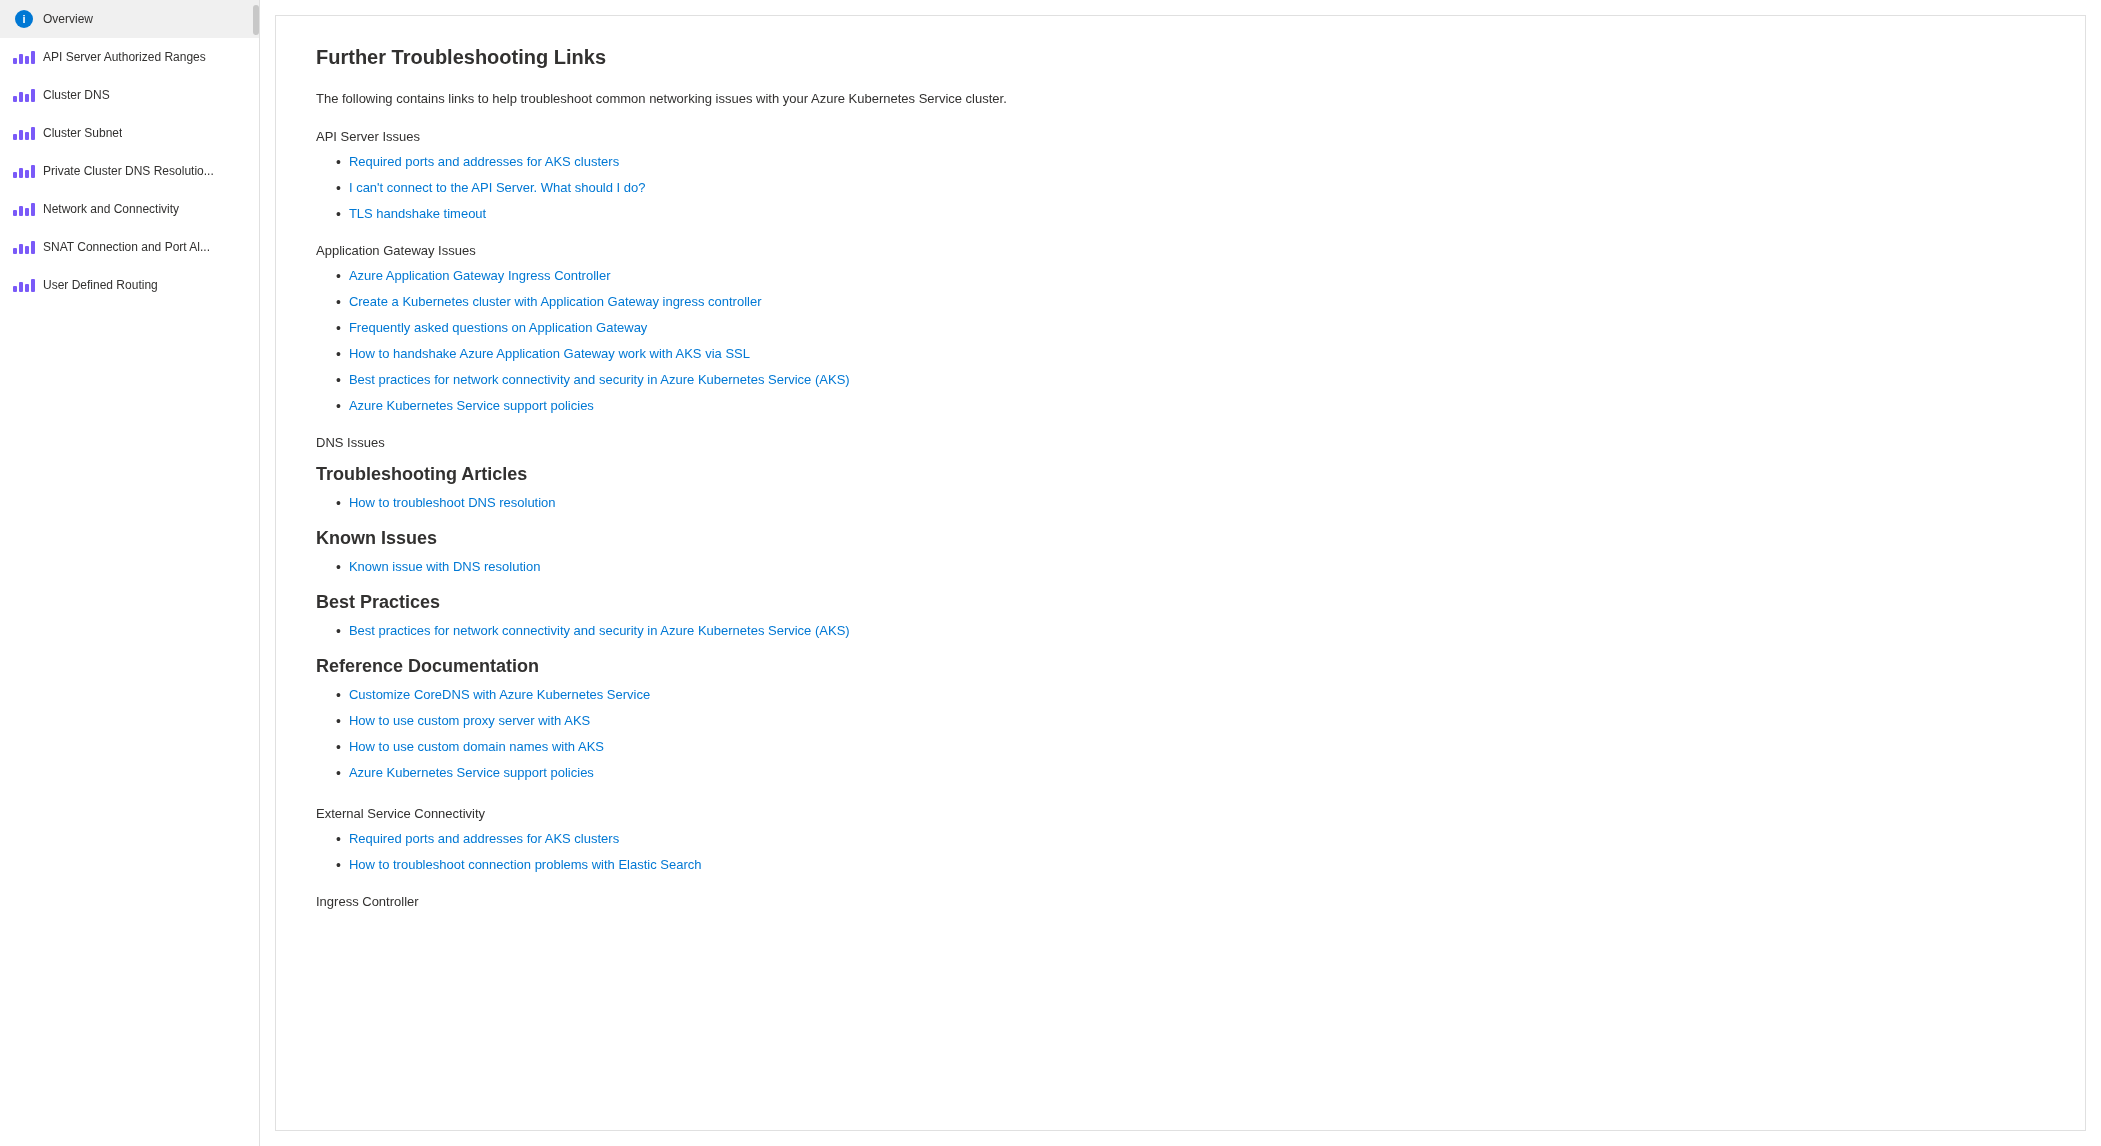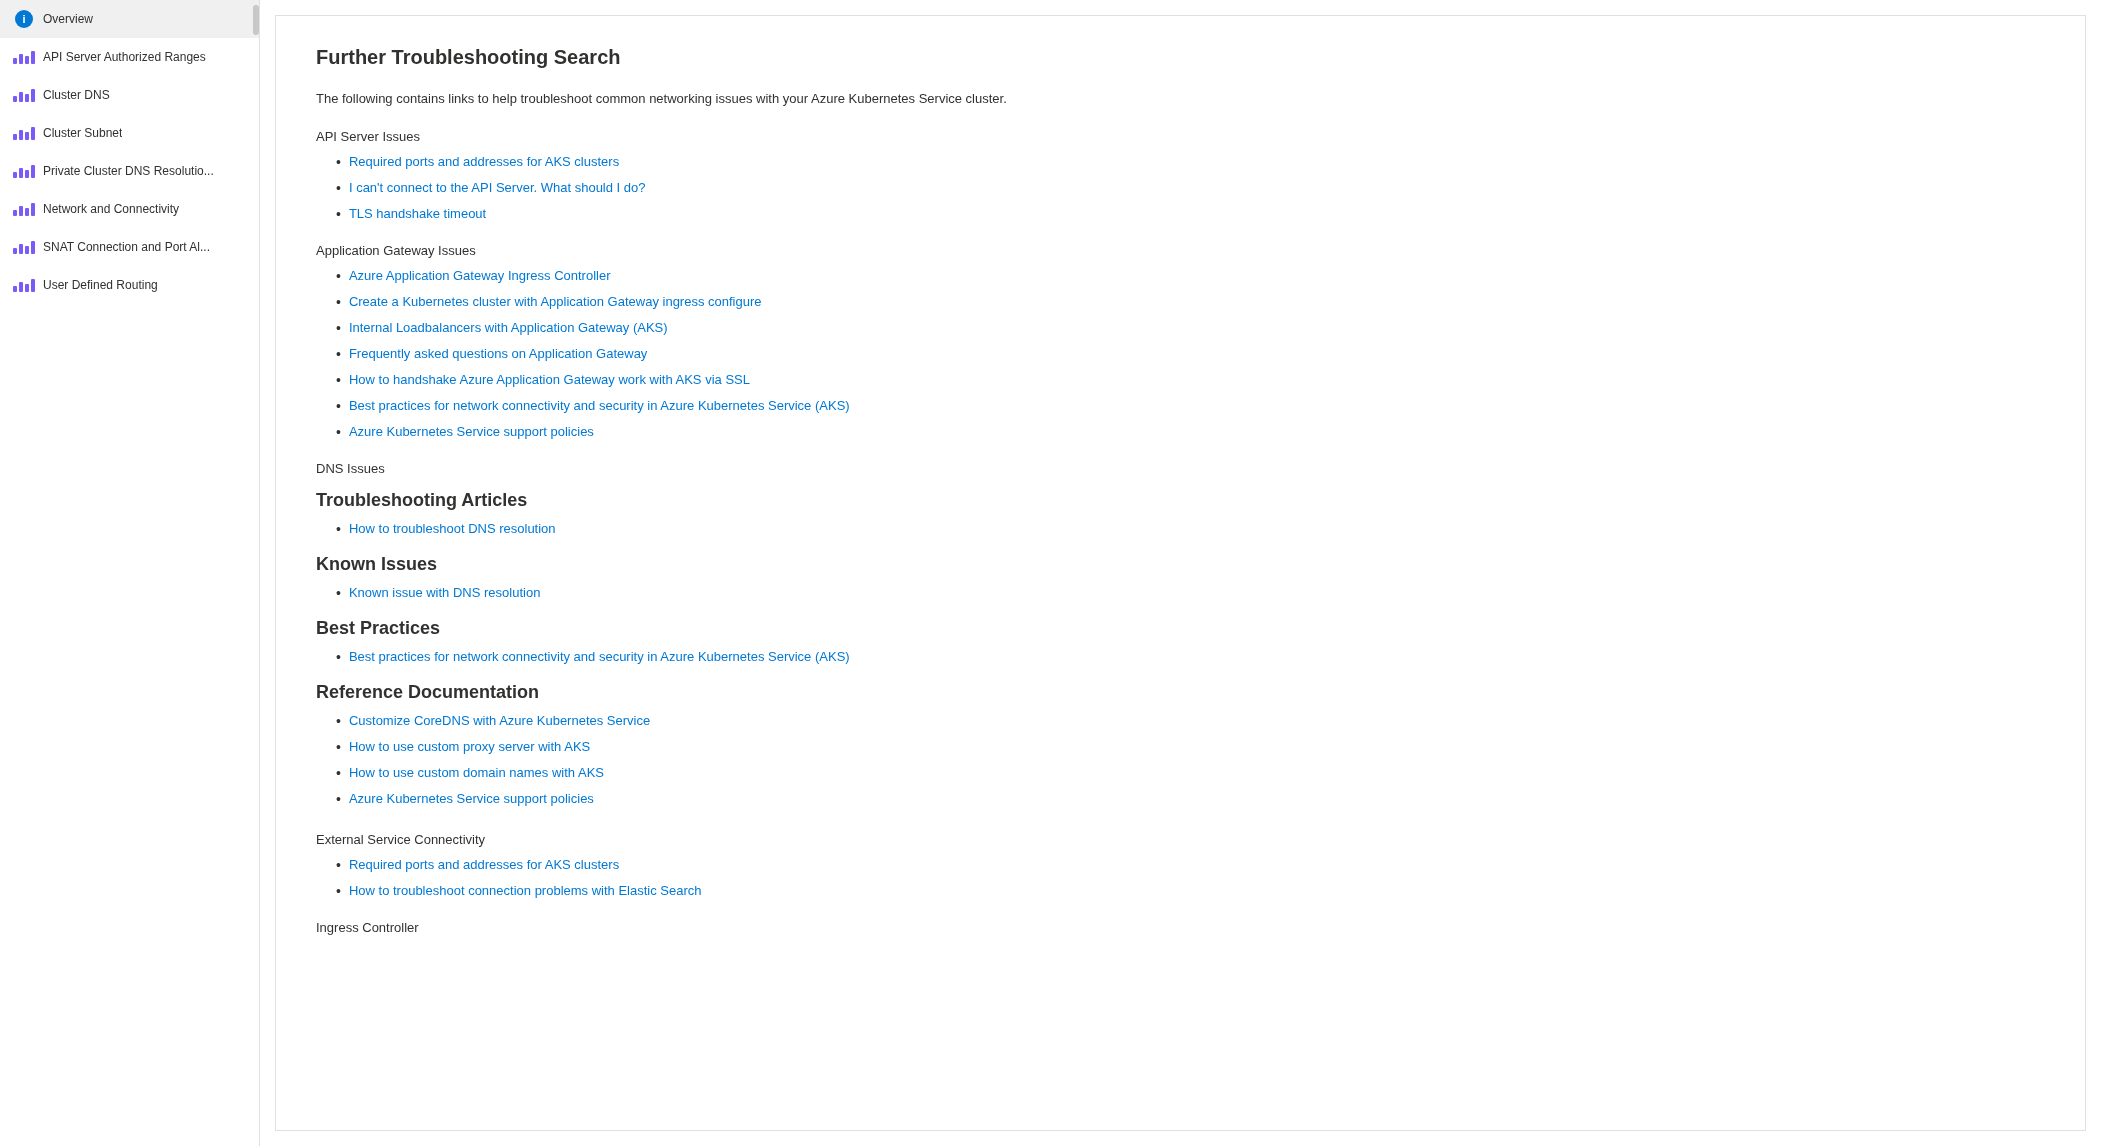--- a/index.html
+++ b/index.html
@@ -228,21 +228,21 @@
           <span></span>
           <span></span>
         </div>
       </div>
       <span class="sidebar-label">User Defined Routing</span>
     </div>
   </div>
 
 <div id="main">
   <div id="content-area">
-    <h1 class="page-title">Further Troubleshooting Search</h1>
+    <h1 class="page-title">Further Troubleshooting Links</h1>
     <p class="intro-text">The following contains links to help troubleshoot common networking issues with your Azure Kubernetes Service cluster.</p>
     <div id="sections-container">
 
     <div style="margin-bottom: 10px;">
           <p class="section-header">API Server Issues</p>
           <ul class="link-list">
             <li>
               <a class="doc-link" href="#">Required ports and addresses for AKS clusters</a>
             </li>
             <li>
@@ -253,24 +253,21 @@
             </li>
           </ul>
         </div>
         <div style="margin-bottom: 10px;">
           <p class="section-header">Application Gateway Issues</p>
           <ul class="link-list">
             <li>
               <a class="doc-link" href="#">Azure Application Gateway Ingress Controller</a>
             </li>
             <li>
-              <a class="doc-link" href="#">Create a Kubernetes cluster with Application Gateway ingress configure</a>
-            </li>
-            <li>
-              <a class="doc-link" href="#">Internal Loadbalancers with Application Gateway (AKS)</a>
+              <a class="doc-link" href="#">Create a Kubernetes cluster with Application Gateway ingress controller</a>
             </li>
             <li>
               <a class="doc-link" href="#">Frequently asked questions on Application Gateway</a>
             </li>
             <li>
               <a class="doc-link" href="#">How to handshake Azure Application Gateway work with AKS via SSL</a>
             </li>
             <li>
               <a class="doc-link" href="#">Best practices for network connectivity and security in Azure Kubernetes Service (AKS)</a>
             </li>

